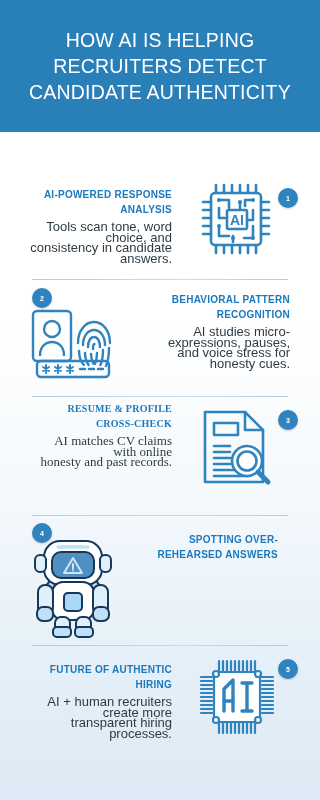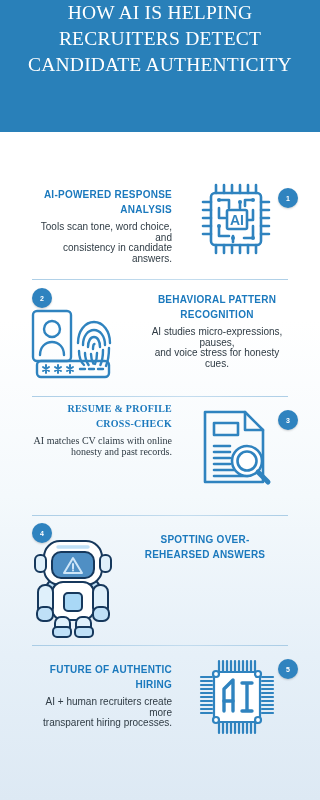--- a/index.html
+++ b/index.html
@@ -10,22 +10,22 @@
   }
   .page{
     position:relative;width:320px;height:800px;
     background:linear-gradient(180deg,#ffffff 0%,#ffffff 40%,#f4f9fc 62%,#e6f0f8 82%,#dde9f4 100%);
     overflow:hidden;
   }
   
   .header{
     position:absolute;left:0;top:0;width:320px;height:132px;
     background:#2980b9;
-    display:flex;justify-content:center;
-    box-sizing:border-box;padding:0 12px;font-family:Liberation Serif, serif;
+    display:flex;align-items:center;justify-content:center;
+    box-sizing:border-box;padding:0 12px;
   }
   .header-title{
     color:#ffffff;
     font-size:19.5px;
     line-height:26px;
     font-weight:400;
     letter-spacing:0.2px;
     text-align:center;
     margin:0;
     white-space:pre-line;
@@ -39,33 +39,33 @@
     position:absolute;left:32px;width:256px;height:1px;
     background:linear-gradient(90deg,#9fc6e2,#bcd8ec 60%,#9fc6e2);
     opacity:.85;
   }
   .row{
     position:relative;display:flex;align-items:flex-start;
     width:320px;height:100%;
   }
   .textblock{width:150px;box-sizing:border-box;}
   .t-right{text-align:right;padding-right:6px;}
-  .t-left{text-align:center;padding-left:4px;}
+  .t-left{text-align:right;padding-left:4px;}
   .s-title{
     color:#1b79bd;
     font-size:10px;
     font-weight:bold;
     line-height:14.5px;
     letter-spacing:.25px;
     margin:0 0 5px 0;
     white-space:pre-line;
   }
   .s-body{
     color:#2f3b44;
-    font-size:10px;
+    font-size:13px;
     line-height:10.5px;
     margin:0;
     white-space:pre-line;
   }
   .iconwrap{
     width:110px;display:flex;align-items:flex-start;justify-content:center;text-align:right;
   }
   .badge{
     position:absolute;
     width:20px;height:20px;border-radius:50%;

